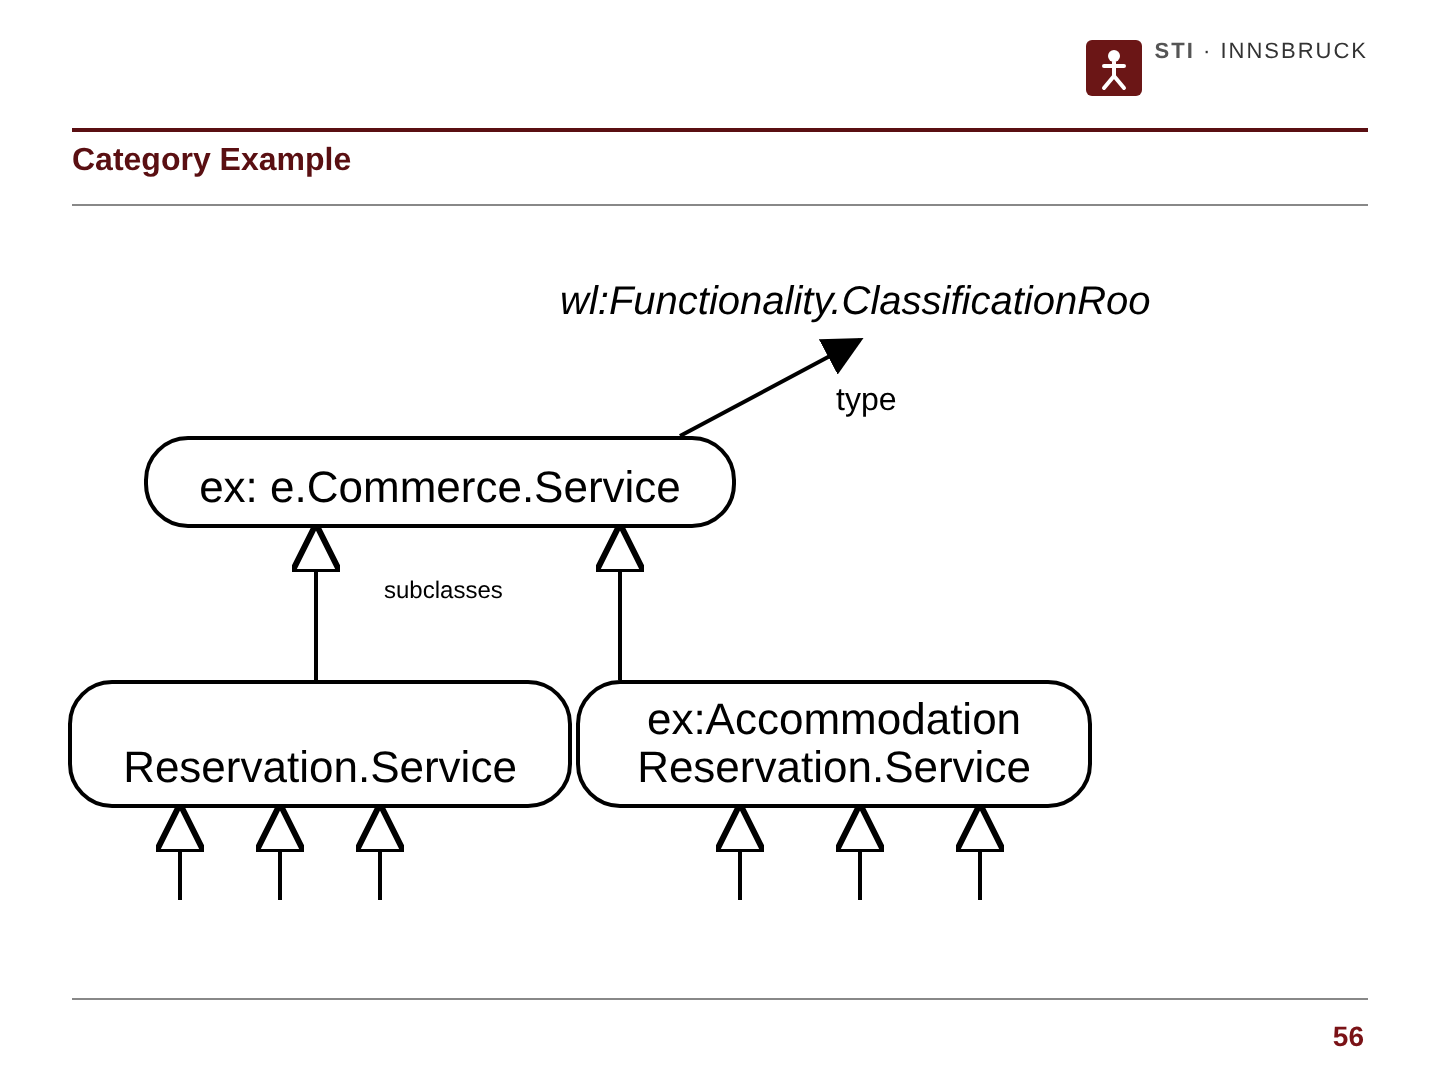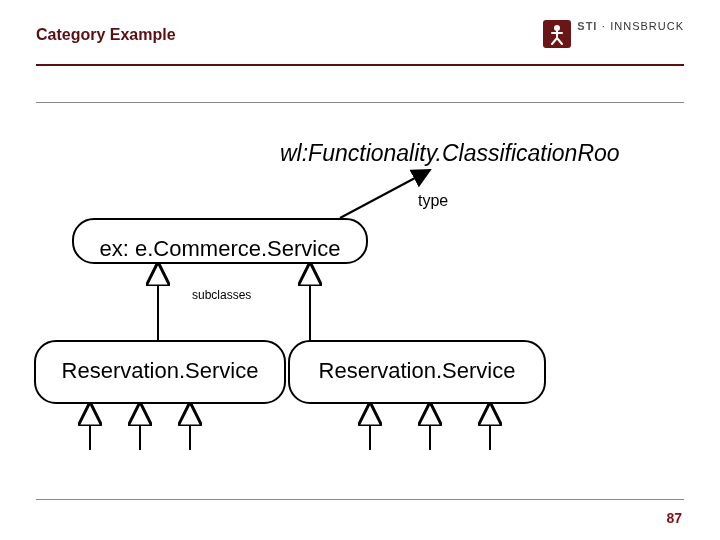--- a/index.html
+++ b/index.html
@@ -16,20 +16,21 @@
     position: absolute;
     left: 36px;
     top: 26px;
     right: 36px;
     height: 50px;
   }
   .title {
     font-weight: bold;
     font-size: 16px;
     color: #5a0f12;
+    margin-top: 46px;
   }
   .logo {
     position: absolute;
     right: 0;
     top: -6px;
     display: flex;
     align-items: flex-start;
     gap: 6px;
   }
   .logo-badge {
@@ -60,36 +61,36 @@
     right: 36px;
     top: 102px;
     height: 0;
     border-top: 1px solid #888;
   }
   .target-text {
     position: absolute;
     left: 280px;
     top: 140px;
     font-style: italic;
-    font-size: 23px;
+    font-size: 20px;
     white-space: nowrap;
   }
   .node {
     position: absolute;
     border: 2px solid #000;
     border-radius: 22px;
     background: #fff;
     display: flex;
     flex-direction: column;
     align-items: center;
-    justify-content: flex-start;
+    justify-content: flex-end;
     text-align: center;
     font-size: 22px;
     line-height: 1.1;
-    padding: 17px 10px;
+    padding: 6px 10px;
     box-sizing: border-box;
   }
   .node-parent {
     left: 72px;
     top: 218px;
     width: 296px;
     height: 46px;
   }
   .node-left {
     left: 34px;
@@ -169,20 +170,21 @@
   <span>ex: e.Commerce.Service</span>
 </div>
 
 <div class="label-subclasses">subclasses</div>
 
 <div class="node node-left">
   <span>Reservation.Service</span>
 </div>
 
 <div class="node node-right">
+  <span>ex:Accommodation</span>
   <span>Reservation.Service</span>
 </div>
 
 <svg class="arrows">
   <defs>
     <marker id="solidhead" markerWidth="10" markerHeight="10" refX="9" refY="5" orient="auto">
       <path d="M0,0 L10,5 L0,10 Z" fill="#000"></path>
     </marker>
     <marker id="openhead" markerWidth="12" markerHeight="12" refX="10" refY="6" orient="auto">
       <path d="M0,0 L12,6 L0,12 Z" fill="#fff" stroke="#000" stroke-width="1.5"></path>
@@ -197,13 +199,13 @@
   <line x1="90" y1="450" x2="90" y2="406" stroke="#000" stroke-width="2" marker-end="url(#openhead)"></line>
   <line x1="140" y1="450" x2="140" y2="406" stroke="#000" stroke-width="2" marker-end="url(#openhead)"></line>
   <line x1="190" y1="450" x2="190" y2="406" stroke="#000" stroke-width="2" marker-end="url(#openhead)"></line>
 
   <line x1="370" y1="450" x2="370" y2="406" stroke="#000" stroke-width="2" marker-end="url(#openhead)"></line>
   <line x1="430" y1="450" x2="430" y2="406" stroke="#000" stroke-width="2" marker-end="url(#openhead)"></line>
   <line x1="490" y1="450" x2="490" y2="406" stroke="#000" stroke-width="2" marker-end="url(#openhead)"></line>
 </svg>
 
 <div class="footer-line"></div>
-<div class="footer-num">87</div>
+<div class="footer-num">56</div>
 
 </body></html>

